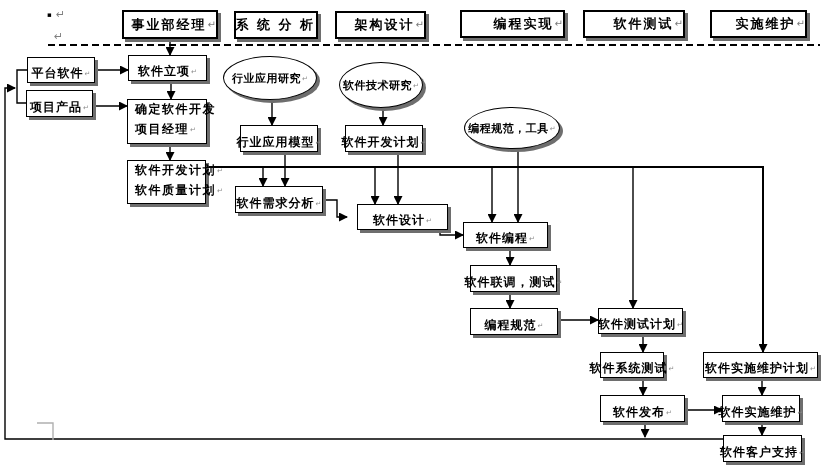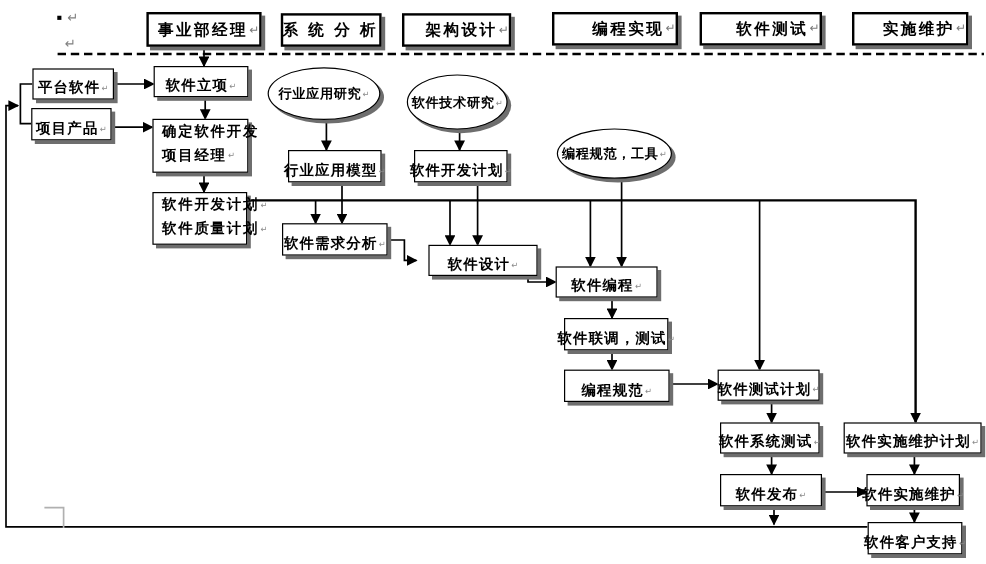--- a/index.html
+++ b/index.html
@@ -164,21 +164,21 @@
   <div class="node" style="left:470px;top:265px;width:87px;height:27px">
     <span class="lbl">软件联调，测试</span>
     </div>
   <div class="node" style="left:470px;top:308px;width:88px;height:27px">
     <span class="lbl">编程规范</span>
     </div>
 
   <div class="node" style="left:598px;top:308px;width:85px;height:26px">
     <span class="lbl">软件测试计划</span>
     </div>
-  <div class="node" style="left:600px;top:352px;width:83px;height:26px">
+  <div class="node" style="left:600px;top:352px;width:64px;height:26px">
     <span class="lbl">软件系统测试</span>
     </div>
   <div class="node" style="left:600px;top:395px;width:85px;height:27px">
     <span class="lbl">软件发布</span>
     </div>
 
   <div class="node" style="left:703px;top:352px;width:115px;height:26px">
     <span class="lbl">软件实施维护计划</span>
     </div>
   <div class="node" style="left:722px;top:395px;width:78px;height:27px">

